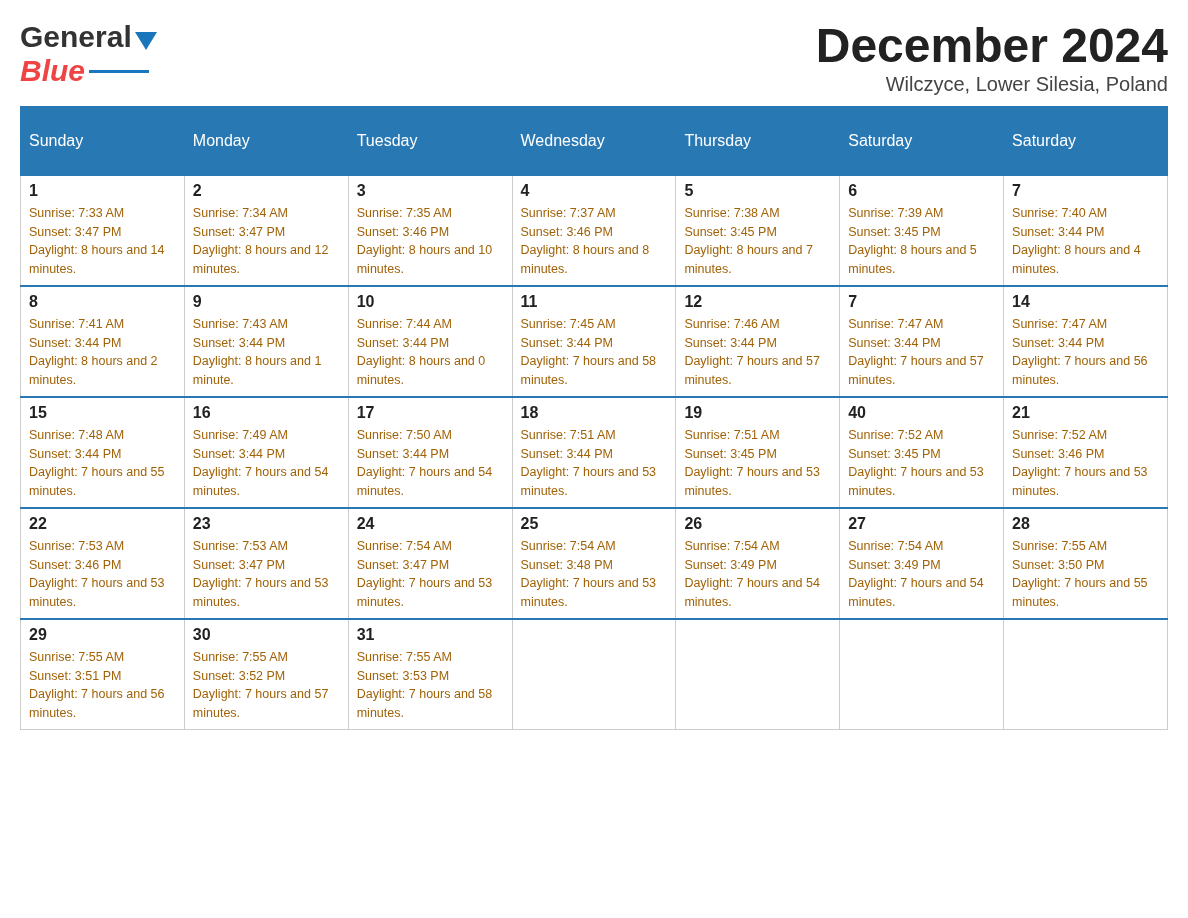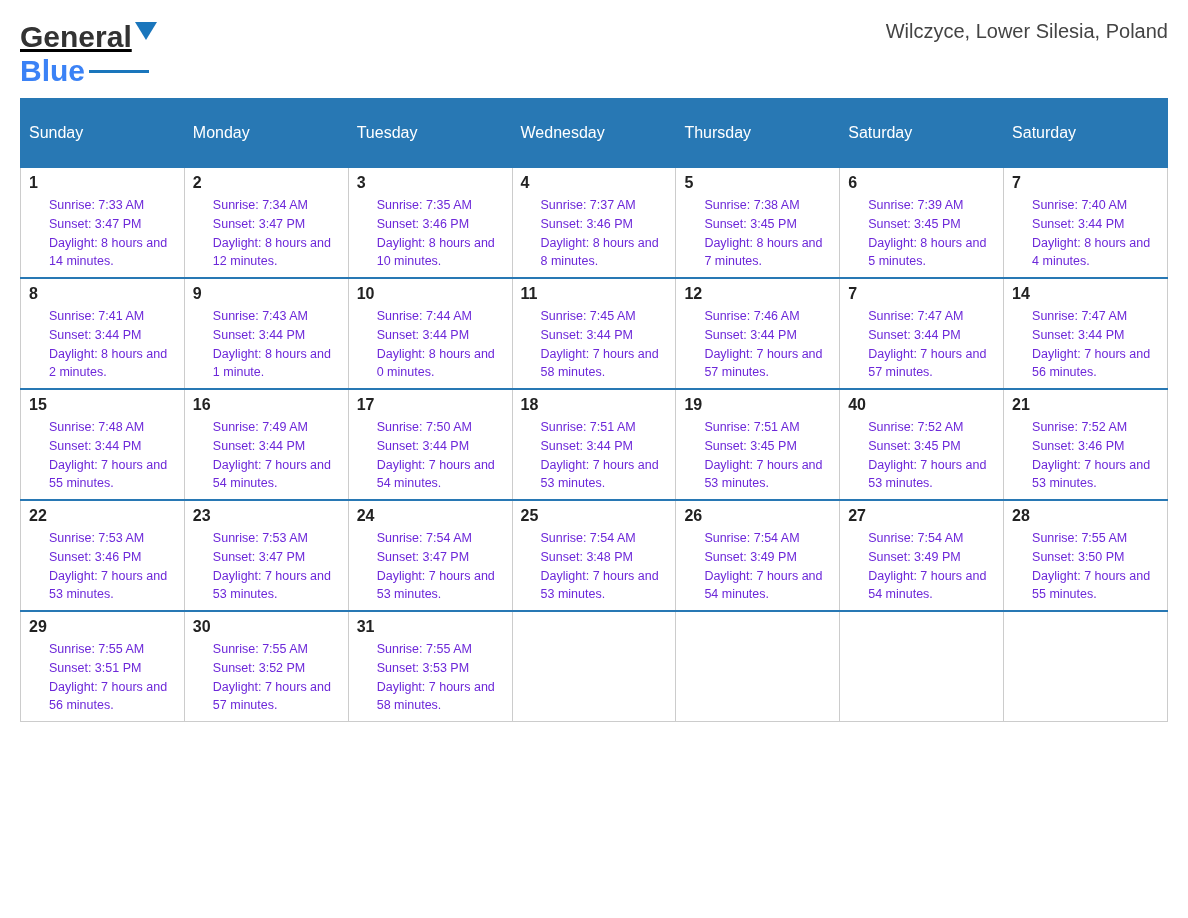--- a/index.html
+++ b/index.html
@@ -58,42 +58,40 @@
     }
     .day-number {
       font-size: 16px;
       font-weight: bold;
       color: #222;
       display: block;
       margin-bottom: 4px;
     }
     .day-info {
       font-size: 12.5px;
-      color: #6d28d9;
+      color: #a16207;
       line-height: 1.5;
-      margin-left: 20px;
     }
     .empty-cell {
       background: #fff;
     }
     .logo-word {
       font-size: 30px;
       font-weight: bold;
       font-family: Arial, sans-serif;
     }
     .logo-general { color: #333; }
-    .logo-blue-text { color: #3b82f6; }
+    .logo-blue-text { color: #ef4444; font-style: italic; }
     .logo-block {
       display: flex;
       flex-direction: column;
     }
     .logo-row1 {
       display: flex;
-      align-items: flex-start;
-      text-decoration: underline;
+      align-items: flex-end;
     }
     .logo-row2 {
       display: flex;
       align-items: center;
     }
     .underline-bar {
       height: 3px;
       background: #1a76bc;
       width: 100%;
       margin-top: 1px;
@@ -109,20 +107,21 @@
       <svg width="22" height="22" viewBox="0 0 22 22" style="margin-left:3px; margin-top:2px;">
         <polygon points="0,0 22,0 11,18" fill="#1a76bc"></polygon>
       </svg>
     </div>
     <div class="logo-row2">
       <span class="logo-word logo-blue-text">Blue</span>
       <div class="underline-bar" style="margin-left:4px; width:60px;"></div>
     </div>
   </div>
   <div class="title-section">
+    <div class="month-title">December 2024</div>
     <div class="location-title">Wilczyce, Lower Silesia, Poland</div>
   </div>
 </div>
 
 <table class="calendar">
   <thead>
     <tr>
     <th>Sunday</th>
         <th>Monday</th>
         <th>Tuesday</th>

